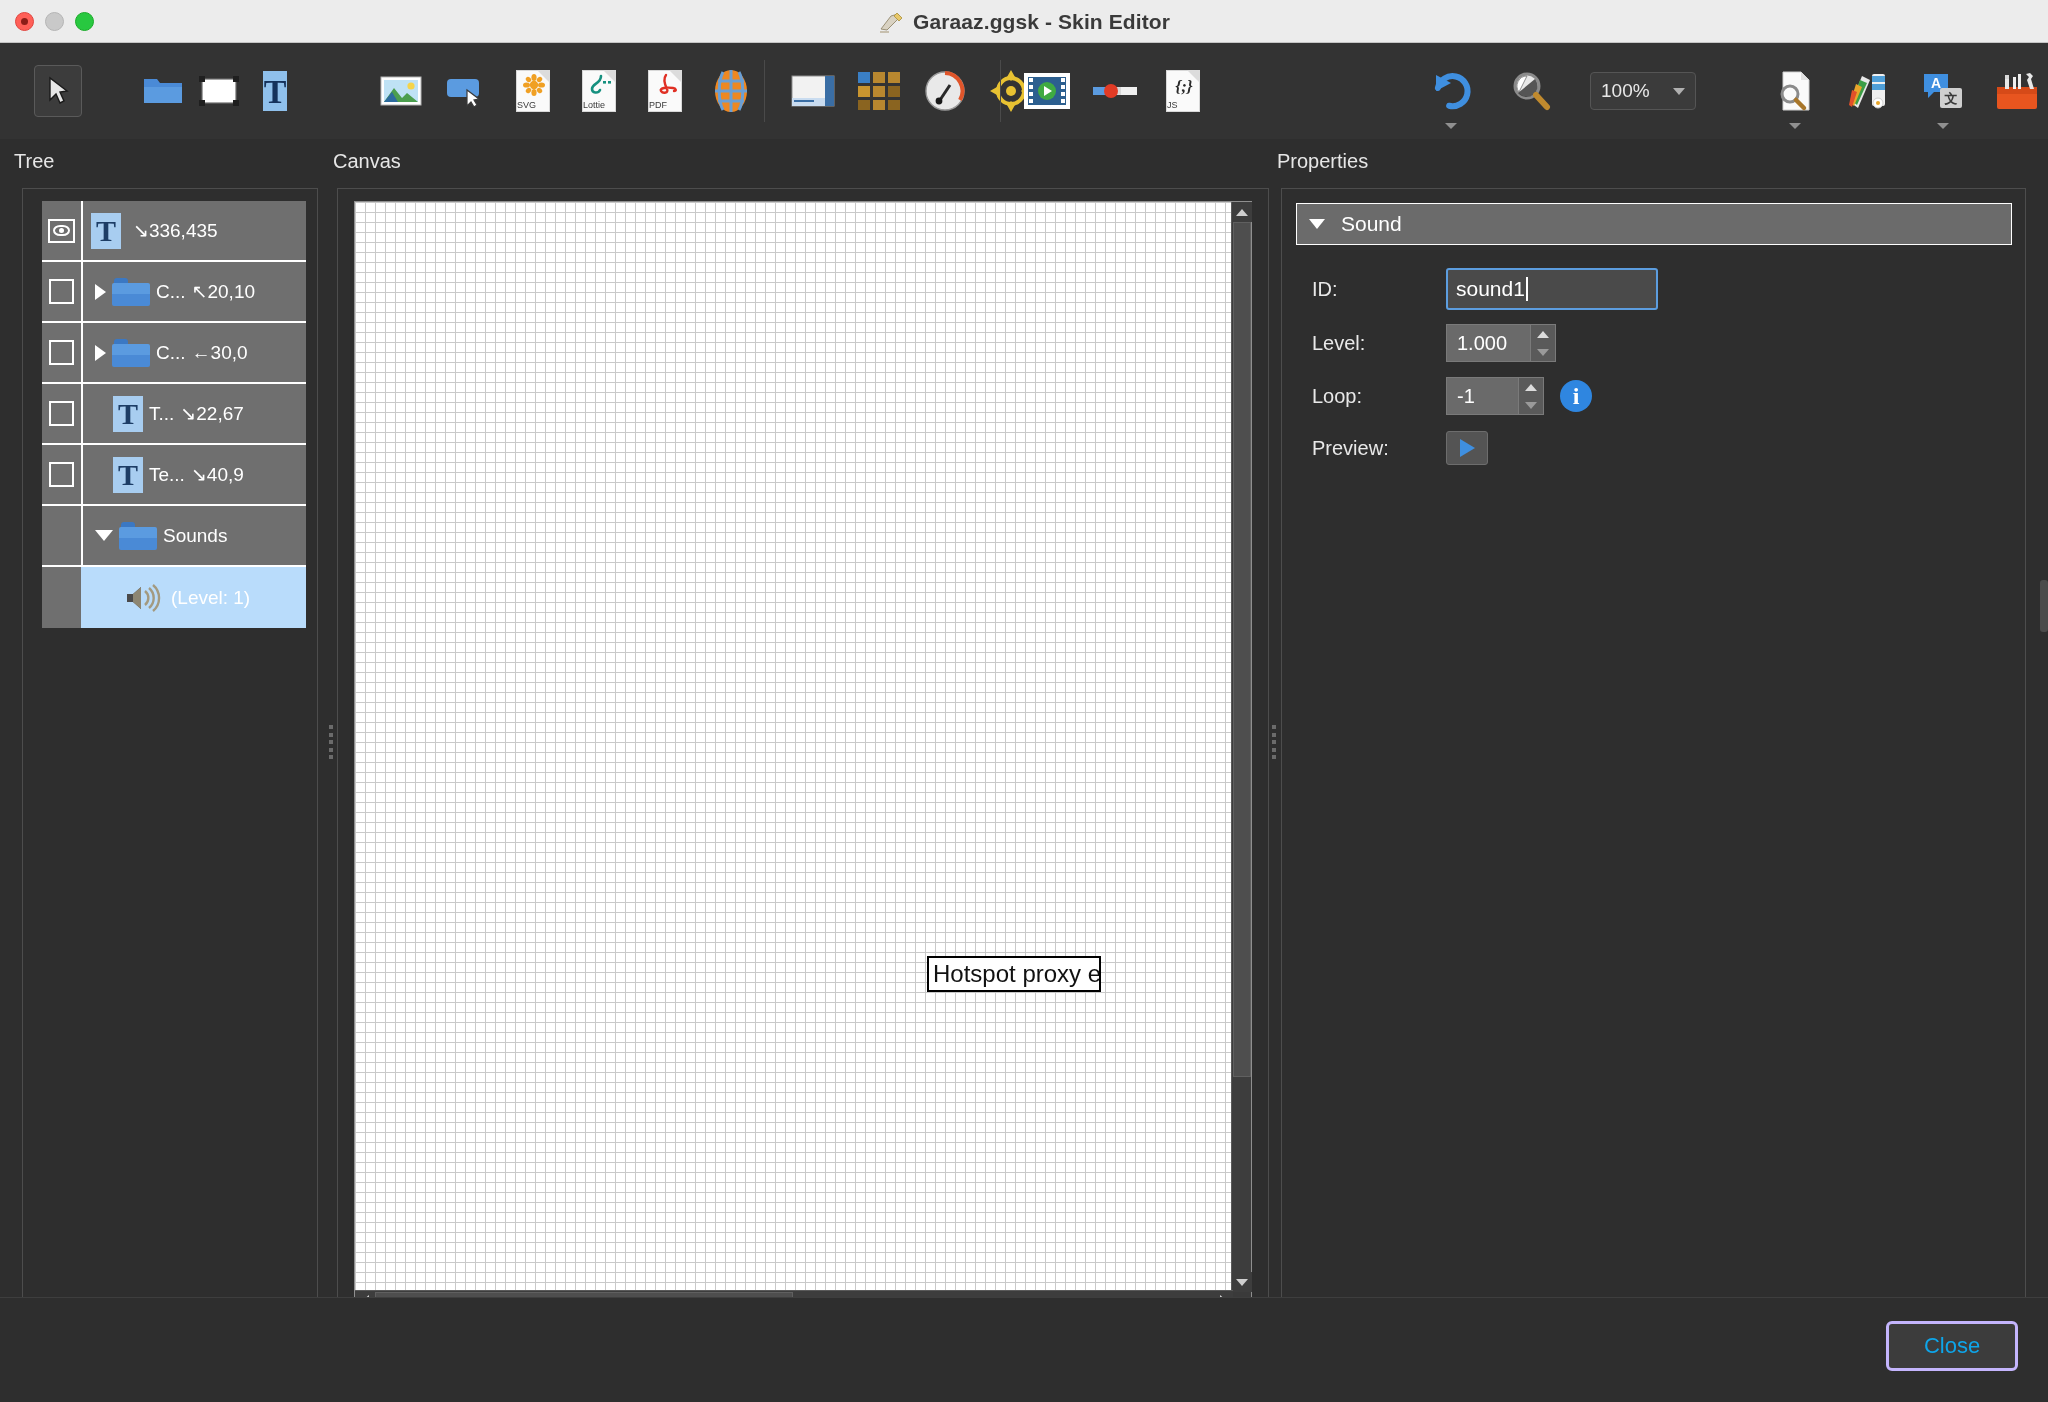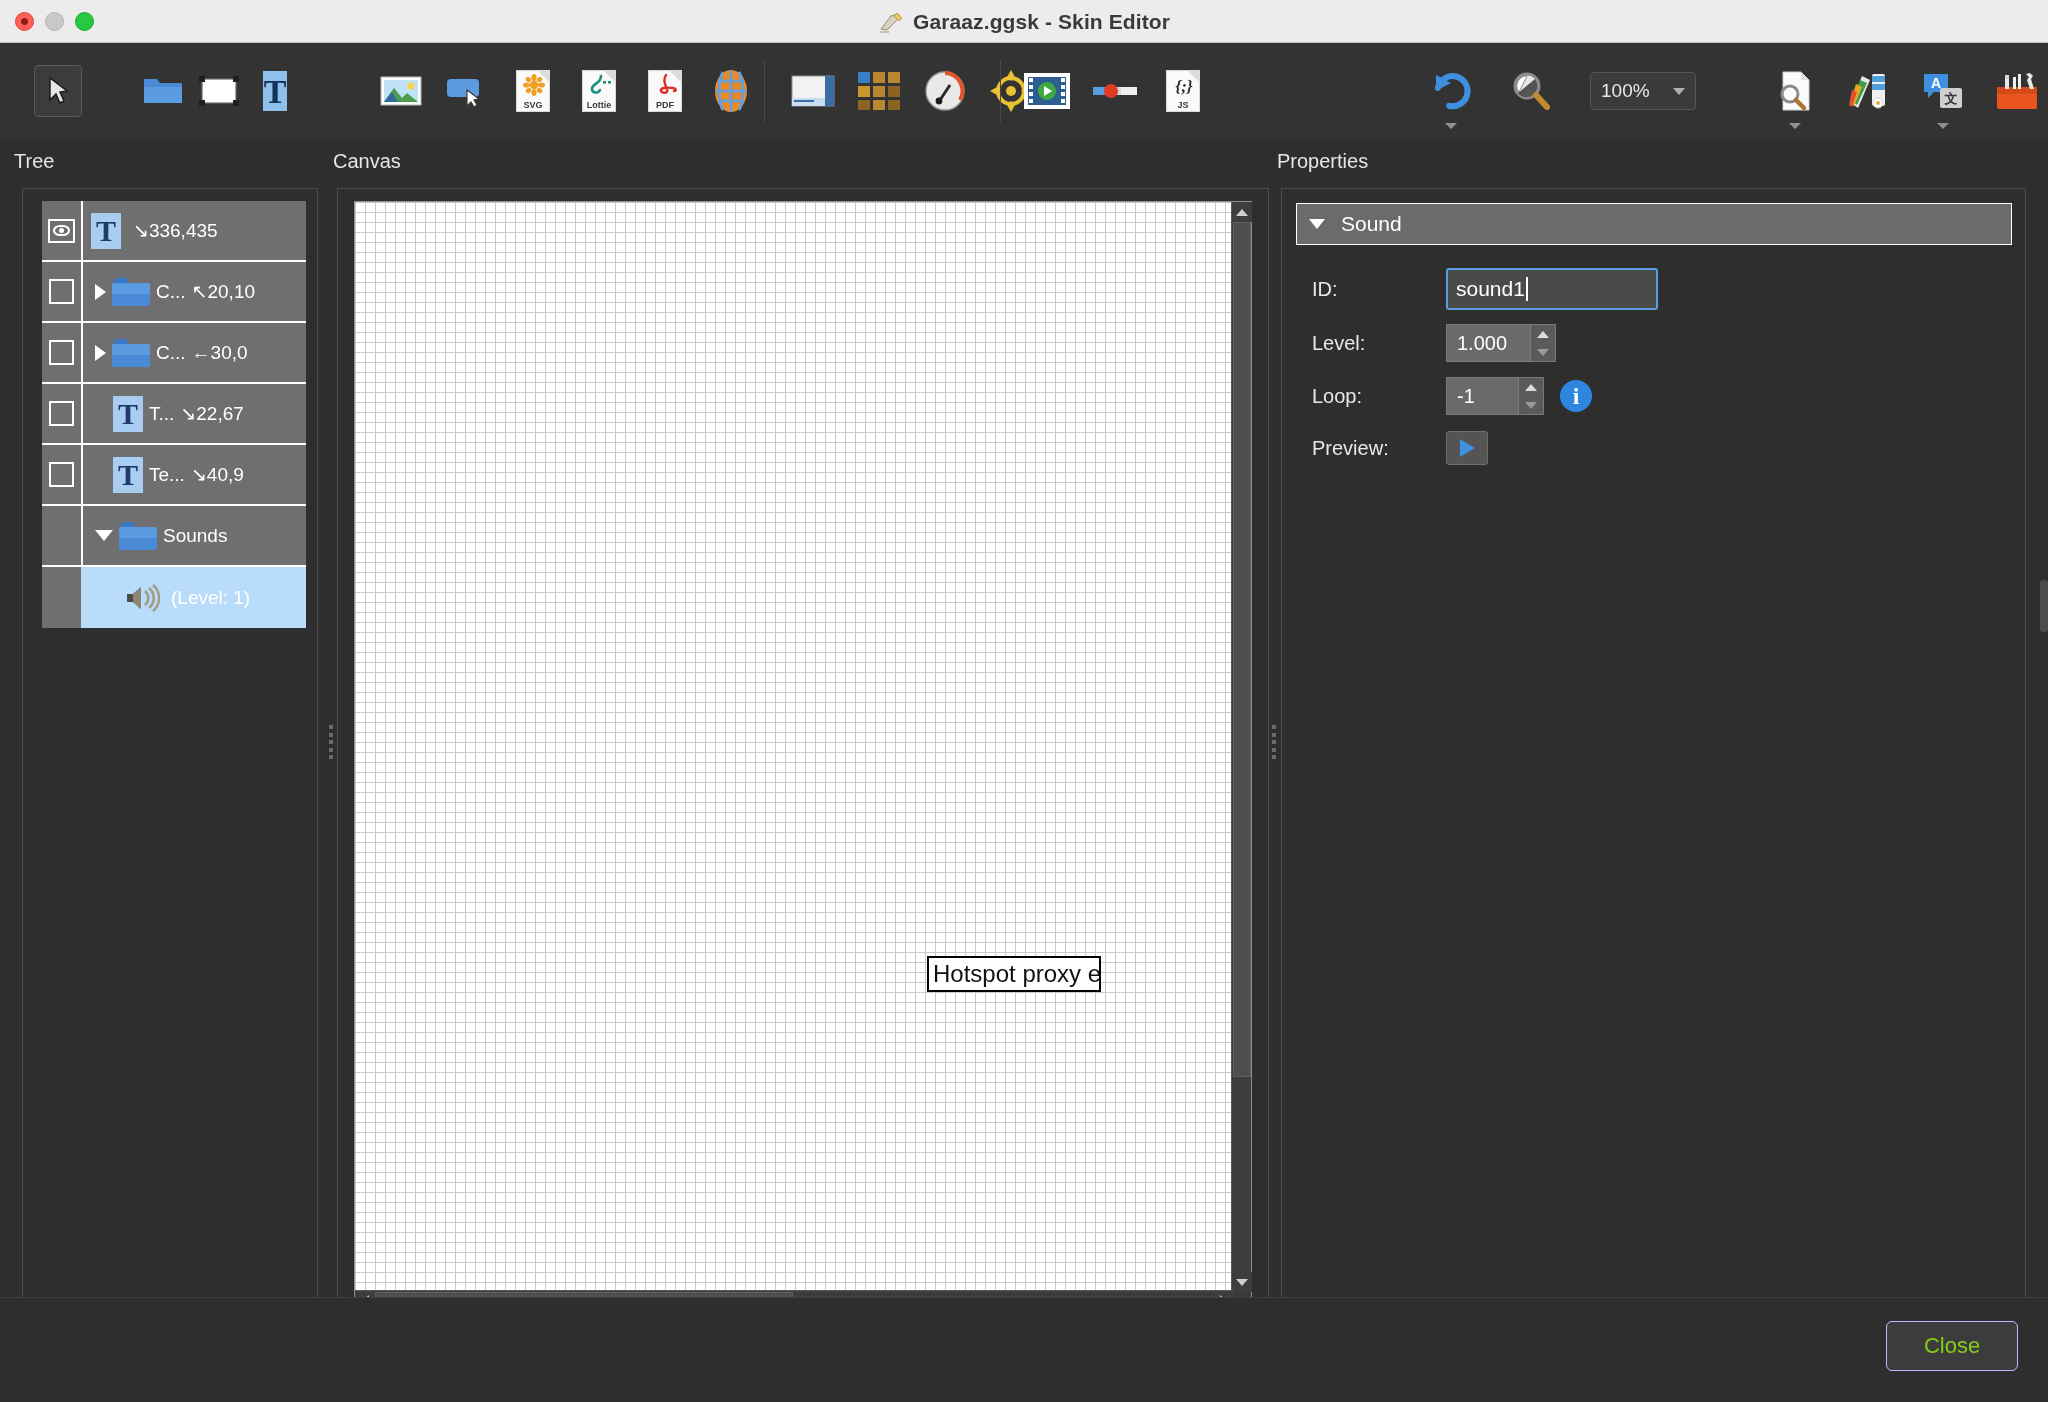--- a/index.html
+++ b/index.html
@@ -62,22 +62,22 @@
   .doc-icon {
     width: 34px; height: 42px; background: #fafafa; position: relative;
     border: 1px solid #d8d8d8;
   }
   .doc-icon::after {
     content: ""; position: absolute; right: -1px; top: -1px;
     width: 13px; height: 13px; background: #dcdcdc;
     clip-path: polygon(0 0, 100% 100%, 100% 0);
   }
   .doc-lbl {
-    position: absolute; bottom: 1px; left: 0; right: 0; text-align: center;
-    font-size: 9px; font-weight: bold; color: #3a3a3a;
+    position: absolute; bottom: 1px; left: 0; right: 0; 
+    font-size: 9px; font-weight: normal; color: #3a3a3a;
     font-family: "Liberation Sans", sans-serif;
   }
 
   .zoom-combo {
     width: 106px; height: 38px; background: #3b3b3b;
     border: 1px solid #555; border-radius: 4px;
     display: flex; align-items: center; padding: 0 10px;
     color: #e8e8e8; font-size: 19px; justify-content: space-between;
   }
   .zoom-combo .carr {
@@ -269,22 +269,22 @@
   }
 
   
   .bottom-bar {
     position: absolute; left: 0; bottom: 0; width: 2048px; height: 105px;
     background: #2e2e2e; border-top: 1px solid #3e3e3e;
   }
   .close-btn {
     position: absolute; right: 30px; top: 23px;
     width: 132px; height: 50px; background: #3c3c3c;
-    border: 1px solid #c4b5fd; border-radius: 6px;
-    color: #84cc16; font-size: 22px;
+    border: 3px solid #c4b5fd; border-radius: 6px;
+    color: #0ea5e9; font-size: 22px;
     display: flex; align-items: center; justify-content: center;
   }
   .edge-scroll {
     position: absolute; right: 0; top: 580px; width: 8px; height: 52px;
     background: #4b4b4b; border-radius: 3px;
   }
 </style>
 </head>
 <body>
 

